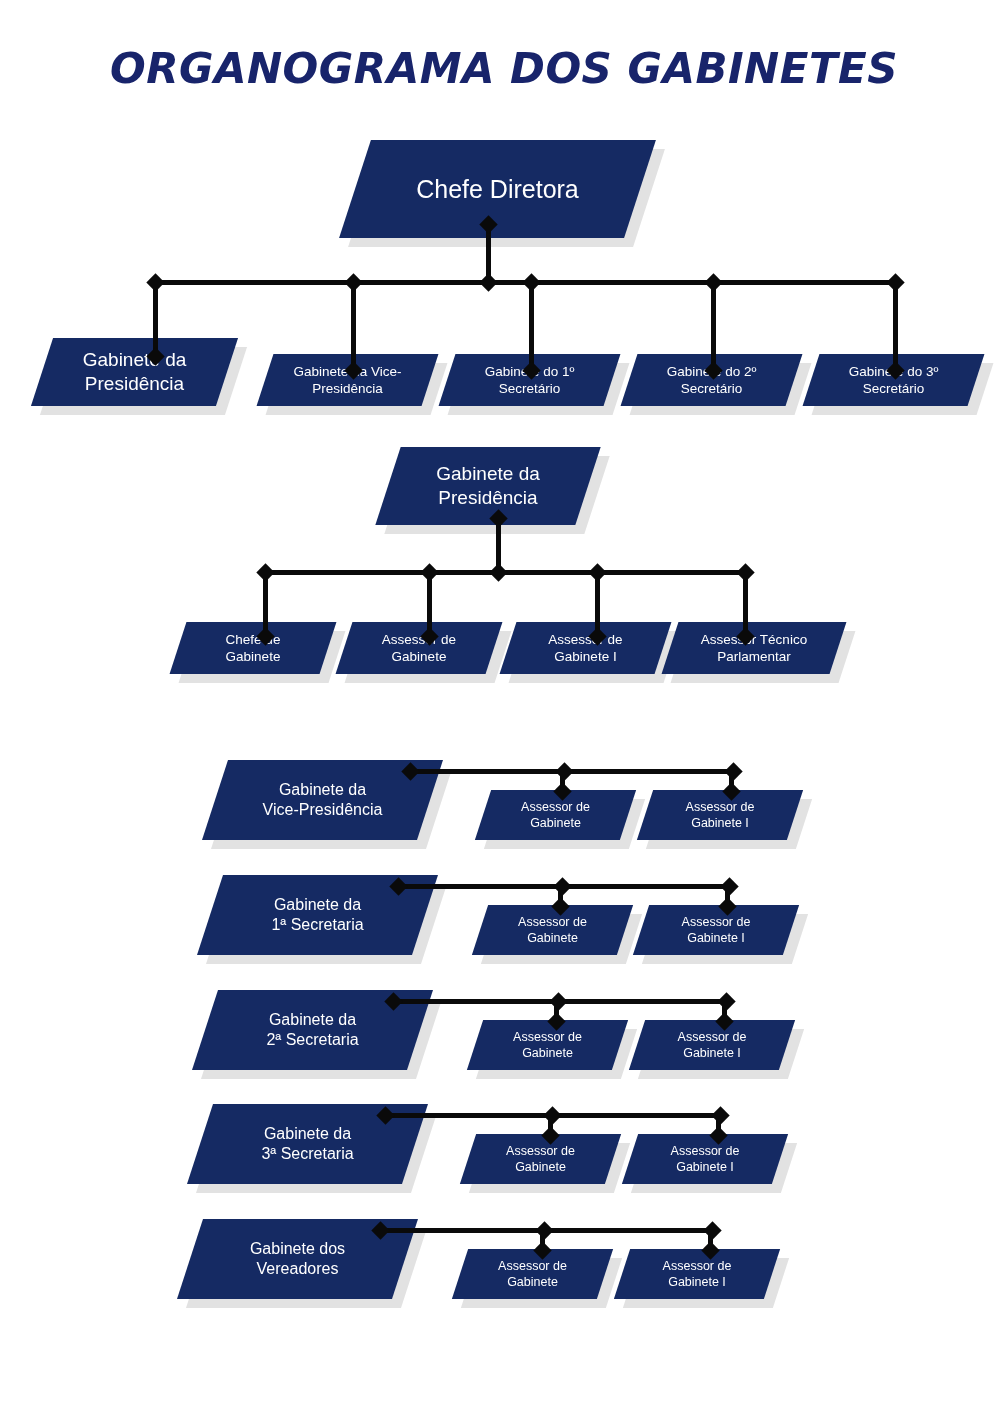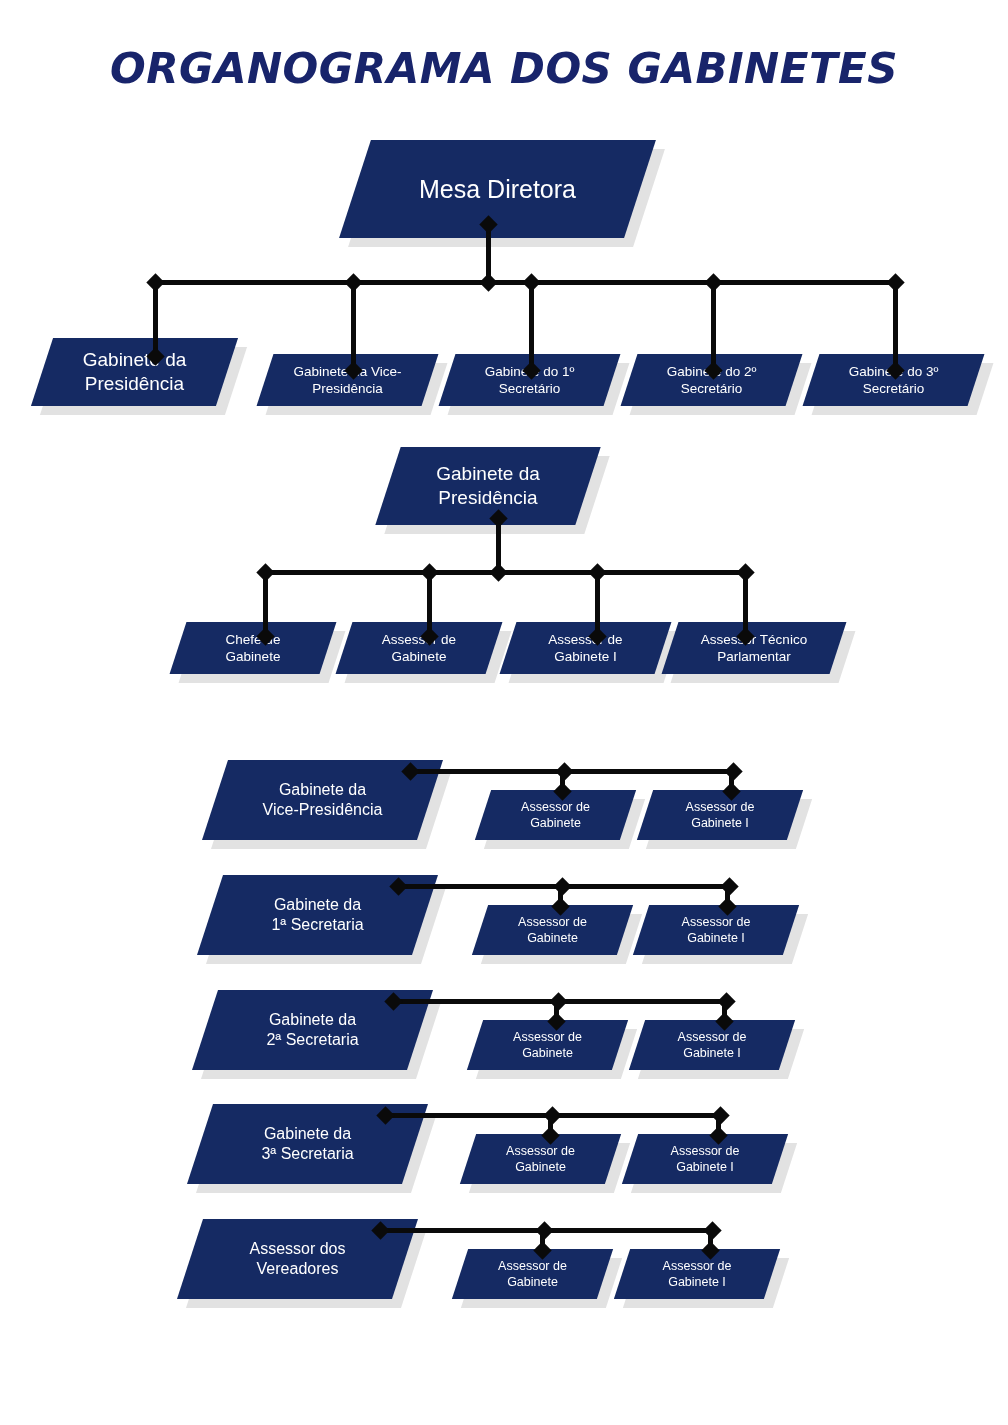--- a/index.html
+++ b/index.html
@@ -111,21 +111,21 @@
 </head>
 <body>
 
 <div id="chart-root">
 
   <div class="page-title">ORGANOGRAMA DOS GABINETES</div>
 
   <div class="node wrap s-root" style="left:355px; top:140px; width:285px; height:98px;">
     <div class="shadow"></div>
     <div class="shape"></div>
-    <div class="label">Mesa Diretora</div>
+    <div class="label">Chefe Diretora</div>
   </div>
 
   <div class="vline" style="left:486px; top:224px; height:60px;"></div>
   <div class="diamond" style="left:482px; top:218px;"></div>
   <div class="diamond" style="left:482px; top:276px;"></div>
 
   <div class="hline" style="left:155px; top:280px; width:745px;"></div>
 
   <div class="vline" style="left:153px; top:282px; height:74px;"></div>
   <div class="diamond" style="left:149px; top:276px;"></div>
@@ -355,21 +355,21 @@
   <div class="node wrap s-tiny" style="left:630px; top:1134px; width:150px; height:50px;">
     <div class="shadow"></div>
     <div class="shape"></div>
     <div class="label">Assessor de
 Gabinete I</div>
   </div>
 
   <div class="node wrap s-mid" style="left:190px; top:1219px; width:215px; height:80px;">
     <div class="shadow"></div>
     <div class="shape"></div>
-    <div class="label">Assessor dos
+    <div class="label">Gabinete dos
 Vereadores</div>
   </div>
 
   <div class="hline" style="left:380px; top:1228px; width:334px;"></div>
   <div class="diamond" style="left:374px; top:1224px;"></div>
   <div class="diamond" style="left:538px; top:1224px;"></div>
   <div class="diamond" style="left:706px; top:1224px;"></div>
   <div class="vline" style="left:540px; top:1230px; height:20px;"></div>
   <div class="diamond" style="left:536px; top:1244px;"></div>
   <div class="vline" style="left:708px; top:1230px; height:20px;"></div>

